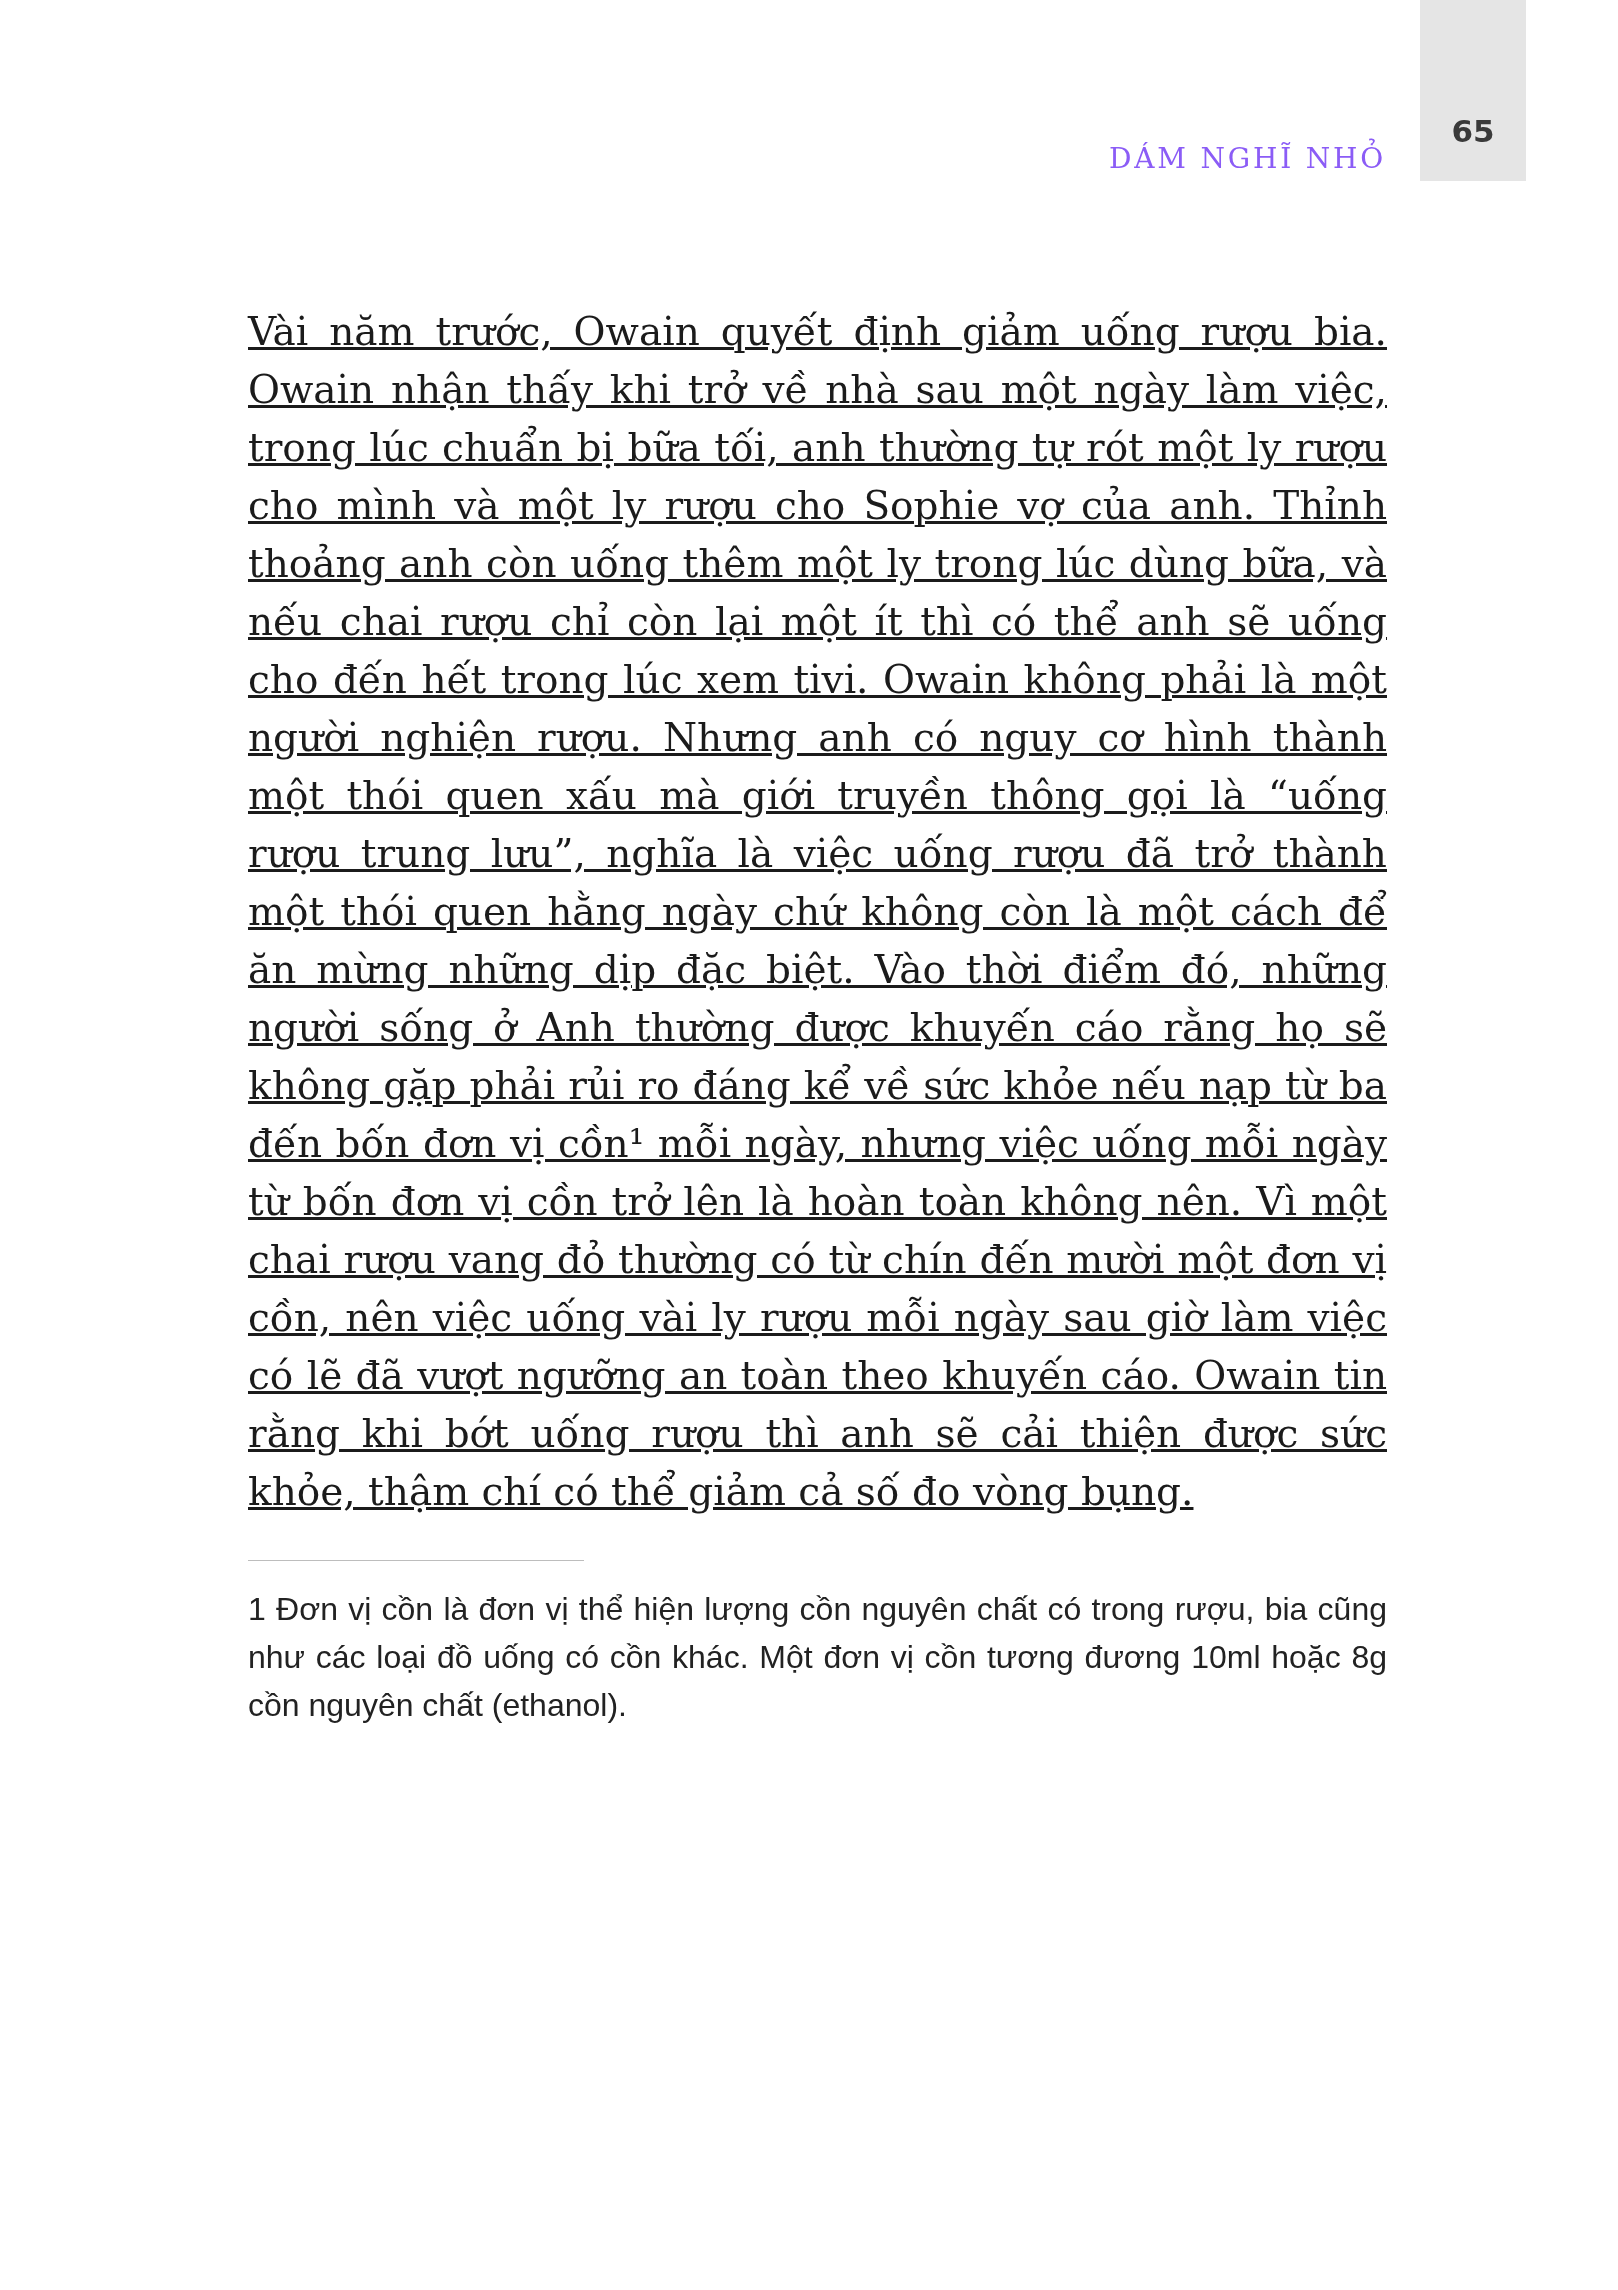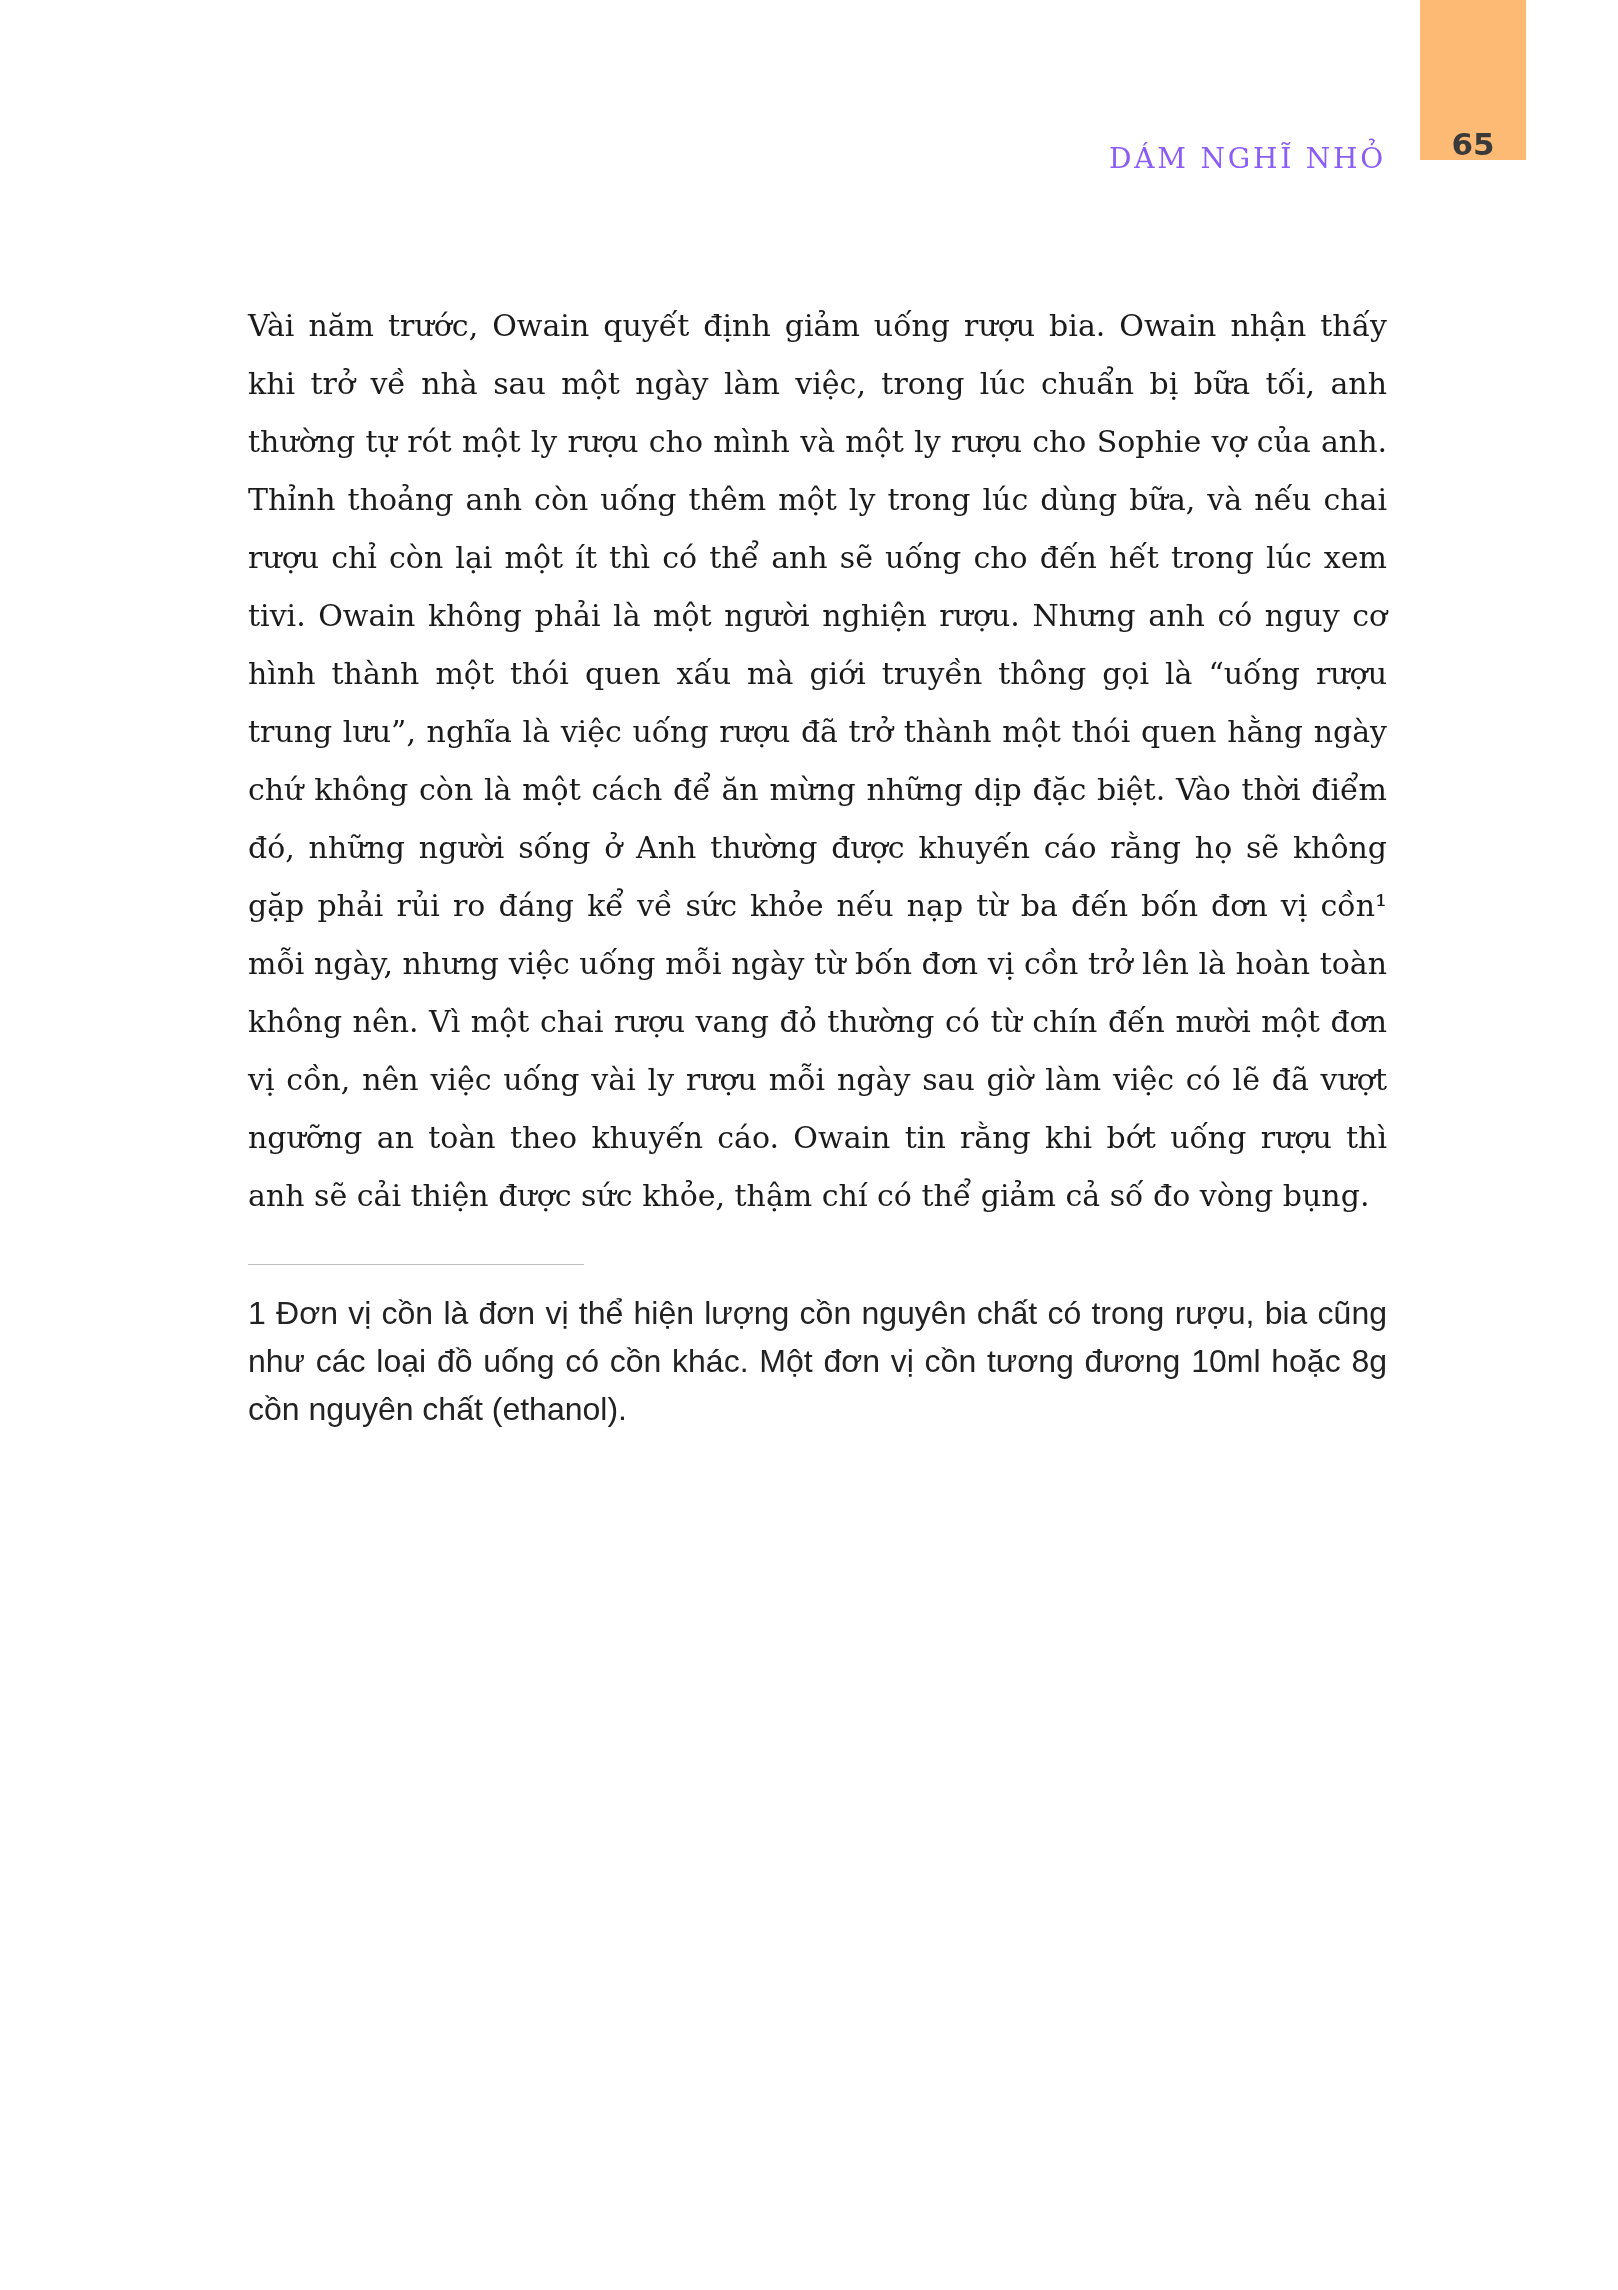--- a/index.html
+++ b/index.html
@@ -14,25 +14,26 @@
     font-family: "DejaVu Serif", "Liberation Serif", serif;
     color: #1b1b1b;
   }
 
   
   .page-tab {
     position: absolute;
     top: 0;
     left: 1420px;
     width: 106px;
-    height: 160px;
-    background: #fdba74;
+    height: 181px;
+    background: #e5e5e5;
     display: flex;
     align-items: flex-end;
     justify-content: center;
+    padding-bottom: 34px;
   }
   .page-num {
     font-family: "DejaVu Sans", "Liberation Sans", sans-serif;
     font-weight: bold;
     font-size: 31px;
     color: #3a3a3a;
     line-height: 1;
   }
 
   
@@ -66,24 +67,25 @@
     margin-top: 54px;
     font-family: "DejaVu Sans", "Liberation Sans", sans-serif;
     font-weight: bold;
     font-size: 50px;
     line-height: 1.15;
     color: #111111;
     letter-spacing: 0.5px;
   }
 
   .body-text {
-    margin-top: 15px;
-    font-size: 30px;
+    margin-top: 21px;
+    font-size: 39px;
     line-height: 58px;
     text-align: justify;
+    text-decoration: underline;
   }
 
   .footnote-rule {
     margin-top: 39px;
     width: 336px;
     height: 0;
     border-top: 1.9px solid #bdbdbd;
   }
 
   .footnote {

